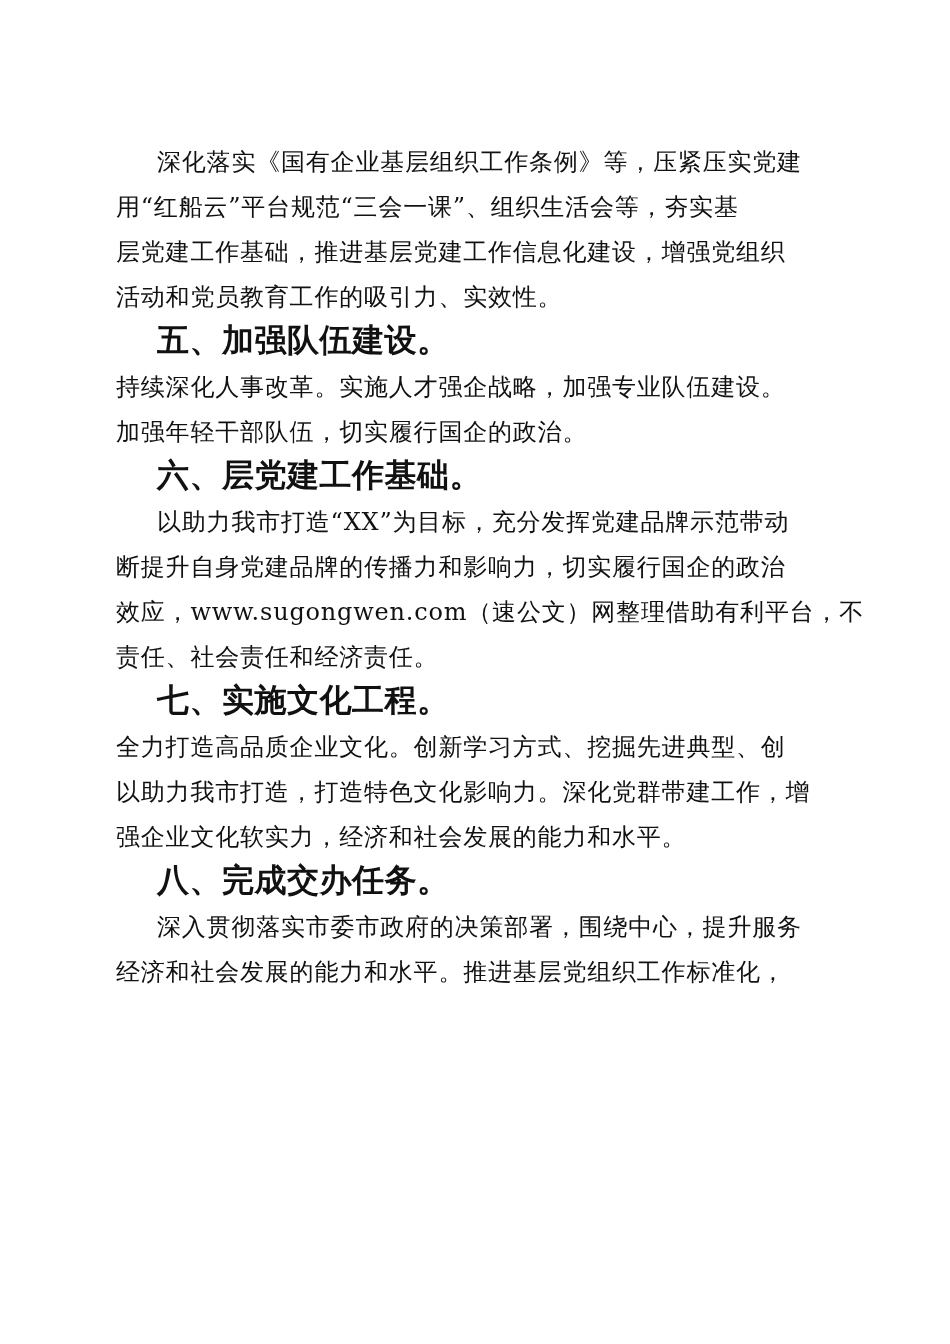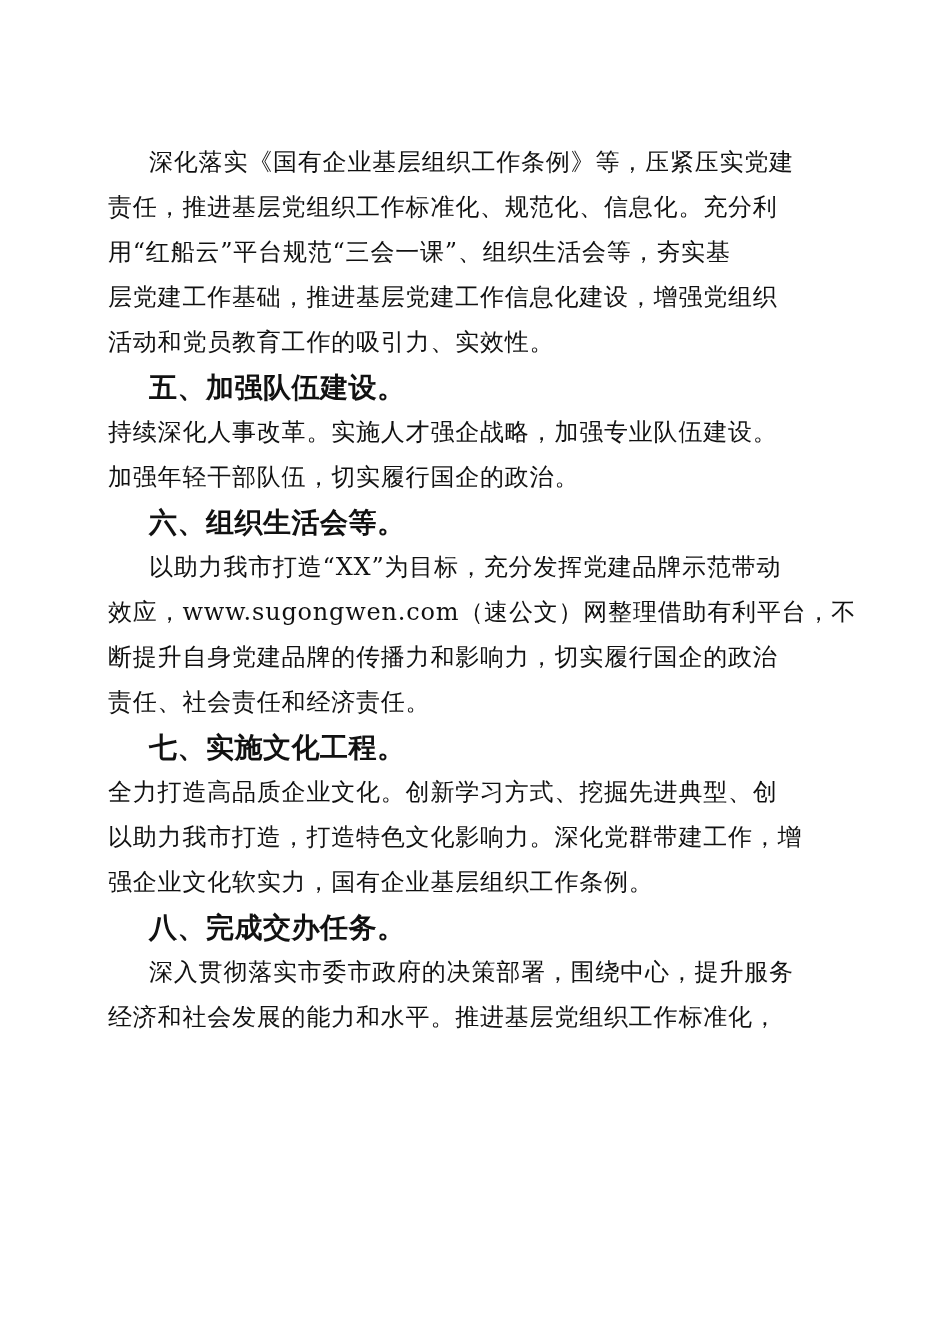--- a/index.html
+++ b/index.html
@@ -8,77 +8,76 @@
       background: #ffffff;
     }
     body {
       width: 950px;
       height: 1344px;
       overflow: hidden;
       position: relative;
     }
     .page {
       position: absolute;
-      left: 108px;
+      left: 116px;
       top: 140px;
       width: 712px;
     }
     .line {
       height: 45px;
       line-height: 45px;
       font-family: "DejaVu Serif", "Liberation Serif", serif;
       font-size: 24px;
       color: #111111;
       white-space: nowrap;
       letter-spacing: 0.8px;
     }
     .indent { padding-left: 41px; }
     .heading {
-      font-family: Liberation Sans, sans-serif;
+      font-family: Liberation Mono, monospace;
       font-weight: bold;
-      font-size: 28px;
+      font-size: 32px;
       padding-left: 41px;
       letter-spacing: 0.5px;
     }
   </style>
 </head>
 <body>
 
 <div class="page">
 
   <div>
     <div class="line indent">深化落实《国有企业基层组织工作条例》等，压紧压实党建</div>
-    <div class="line">责任，推进基层党组织工作标准化、规范化、信息化。充分利</div>
     <div class="line">用“红船云”平台规范“三会一课”、组织生活会等，夯实基</div>
     <div class="line">层党建工作基础，推进基层党建工作信息化建设，增强党组织</div>
     <div class="line">活动和党员教育工作的吸引力、实效性。</div>
   </div>
 
   <div class="line heading">五、加强队伍建设。</div>
 
   <div>
     <div class="line">持续深化人事改革。实施人才强企战略，加强专业队伍建设。</div>
     <div class="line">加强年轻干部队伍，切实履行国企的政治。</div>
   </div>
 
-  <div class="line heading">六、组织生活会等。</div>
+  <div class="line heading">六、层党建工作基础。</div>
 
   <div>
     <div class="line indent">以助力我市打造“XX”为目标，充分发挥党建品牌示范带动</div>
+    <div class="line">断提升自身党建品牌的传播力和影响力，切实履行国企的政治</div>
     <div class="line">效应，www.sugongwen.com（速公文）网整理借助有利平台，不</div>
-    <div class="line">断提升自身党建品牌的传播力和影响力，切实履行国企的政治</div>
     <div class="line">责任、社会责任和经济责任。</div>
   </div>
 
   <div class="line heading">七、实施文化工程。</div>
 
   <div>
     <div class="line">全力打造高品质企业文化。创新学习方式、挖掘先进典型、创</div>
     <div class="line">以助力我市打造，打造特色文化影响力。深化党群带建工作，增</div>
-    <div class="line">强企业文化软实力，国有企业基层组织工作条例。</div>
+    <div class="line">强企业文化软实力，经济和社会发展的能力和水平。</div>
   </div>
 
   <div class="line heading">八、完成交办任务。</div>
 
   <div>
     <div class="line indent">深入贯彻落实市委市政府的决策部署，围绕中心，提升服务</div>
     <div class="line">经济和社会发展的能力和水平。推进基层党组织工作标准化，</div>
   </div>
 </div>
 

